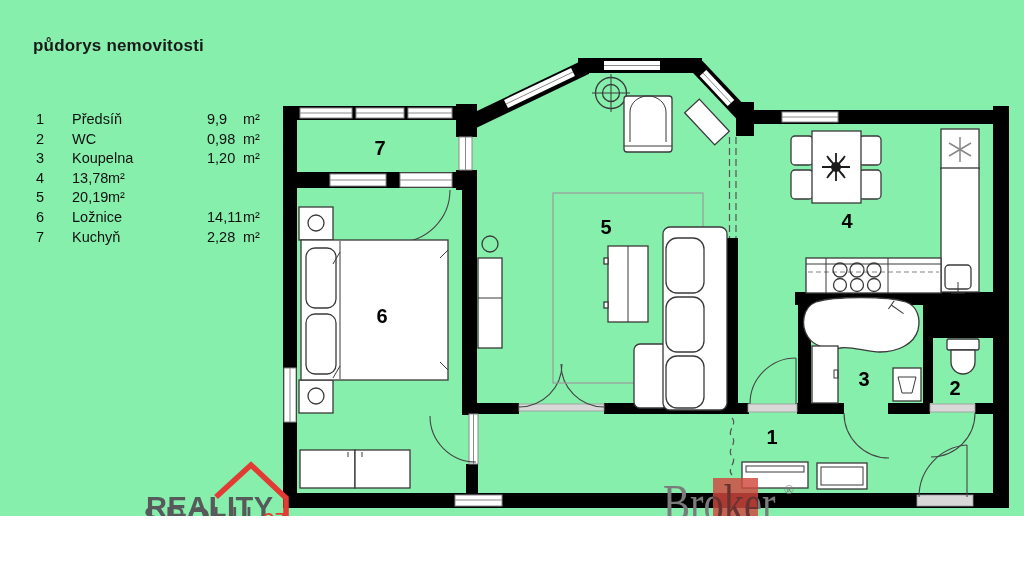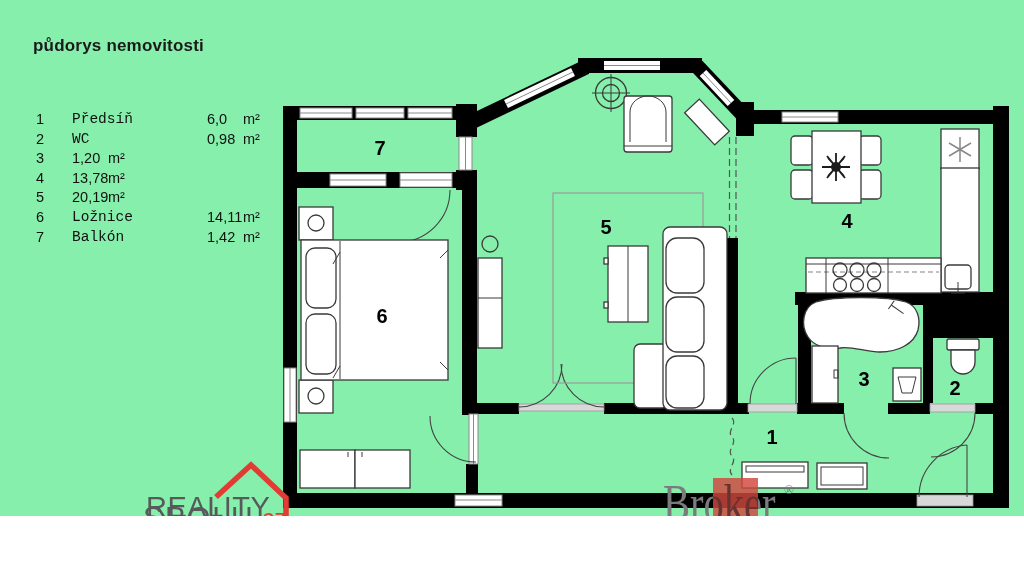--- a/index.html
+++ b/index.html
@@ -4,21 +4,21 @@
 <style>
   html,body{margin:0;padding:0;background:#fff;}
   .stage{position:relative;width:1024px;height:516px;background:#86efac;overflow:hidden;
          font-family:"Liberation Sans",sans-serif;color:#111;}
   .abs{position:absolute;}
   
   .title{left:33px;top:36px;font-size:17px;font-weight:600;letter-spacing:.2px;color:#1a1a1a;}
   .legend{left:36px;top:110px;font-size:14.5px;color:#111;}
   .lrow{display:flex;line-height:19.6px;white-space:nowrap;}
   .c-num{width:36px;}
-  .c-name{width:135px;font-family:Liberation Mono, monospace;}
+  .c-name{width:135px;}
   .c-area{width:36px;}
   
   svg.plan{position:absolute;left:0;top:0;z-index:1;}
   .wall{fill:#000;stroke:none;}
   .wallstroke{stroke:#000;stroke-width:15;fill:none;}
   .win{fill:#fff;stroke:#8a8a8a;stroke-width:1;}
   .winl{stroke:#8a8a8a;stroke-width:1;}
   .thr{fill:#d8d8d8;stroke:#9a9a9a;stroke-width:.8;}
   .door{fill:none;stroke:#444;stroke-width:1.1;}
   .dash{stroke:#555;stroke-width:1.2;stroke-dasharray:7 4;fill:none;}
@@ -27,21 +27,21 @@
   .fo{fill:none;stroke:#3a3a3a;stroke-width:1.3;}
   .fl{stroke:#3a3a3a;stroke-width:1;fill:none;}
   .carpet{fill:none;stroke:#9a9a9a;stroke-width:1.2;}
   .plant{stroke:#1b1b1b;stroke-width:1.8;fill:none;}
   
   .roomnum{position:absolute;z-index:2;transform:translate(-50%,-50%);
            font-size:20px;font-weight:700;color:#000;}
   
   .disclaimer{left:24px;top:538px;font-size:11px;color:#222;z-index:3;}
   .rule-left{left:28px;top:554px;width:417px;height:1.2px;background:#3c3c3c;z-index:3;}
-  .reality1{left:146px;top:493px;font-size:29px;font-weight:400;color:#58595b;letter-spacing:.5px;z-index:3;line-height:1;}
+  .reality1{left:146px;top:493px;font-size:29px;font-weight:700;color:#58595b;letter-spacing:.5px;z-index:3;line-height:1;}
   .reality2{left:143px;top:502px;font-size:30px;font-weight:400;color:#58595b;letter-spacing:2px;z-index:3;line-height:1;}
   .reality2 .tld{font-size:25px;letter-spacing:0;color:#e23b33;}
   svg.roof{position:absolute;left:0;top:0;z-index:4;pointer-events:none;}
   
   .broker{left:660px;top:474px;width:340px;height:90px;z-index:3;
           font-family:"Liberation Serif",serif;color:#7a7b7d;}
   .broker .w1{position:absolute;left:3px;top:4px;font-size:52px;line-height:1;
               transform:scaleX(.78);transform-origin:left top;}
   .broker .reg{position:absolute;left:124px;top:8px;font-size:13px;}
   .broker .w2{position:absolute;left:32px;top:38px;font-size:47px;line-height:1;
@@ -230,31 +230,32 @@
       <rect class="fl" x="821" y="467" width="42" height="18"></rect>
     </g>
   </svg>
 
   <div class="abs title">půdorys nemovitosti</div>
 
   <div class="abs legend">
     <div class="lrow">
       <span class="c-num">1</span>
       <span class="c-name">Předsíň</span>
-      <span class="c-area">6,0</span>
+      <span class="c-area">9,9</span>
       <span class="c-unit">m²</span>
     </div>
     <div class="lrow">
       <span class="c-num">2</span>
       <span class="c-name">WC</span>
       <span class="c-area">0,98</span>
       <span class="c-unit">m²</span>
     </div>
     <div class="lrow">
       <span class="c-num">3</span>
+      <span class="c-name">Koupelna</span>
       <span class="c-area">1,20</span>
       <span class="c-unit">m²</span>
     </div>
     <div class="lrow">
       <span class="c-num">4</span>
       <span class="c-area">13,78</span>
       <span class="c-unit">m²</span>
     </div>
     <div class="lrow">
       <span class="c-num">5</span>
@@ -262,22 +263,22 @@
       <span class="c-unit">m²</span>
     </div>
     <div class="lrow">
       <span class="c-num">6</span>
       <span class="c-name">Ložnice</span>
       <span class="c-area">14,11</span>
       <span class="c-unit">m²</span>
     </div>
     <div class="lrow">
       <span class="c-num">7</span>
-      <span class="c-name">Balkón</span>
-      <span class="c-area">1,42</span>
+      <span class="c-name">Kuchyň</span>
+      <span class="c-area">2,28</span>
       <span class="c-unit">m²</span>
     </div>
   </div>
 
   <div class="roomnum" style="left:772px;top:437px;">1</div>
   <div class="roomnum" style="left:955px;top:388px;">2</div>
   <div class="roomnum" style="left:864px;top:379px;">3</div>
   <div class="roomnum" style="left:847px;top:221px;">4</div>
   <div class="roomnum" style="left:606px;top:227px;">5</div>
   <div class="roomnum" style="left:382px;top:316px;">6</div>

